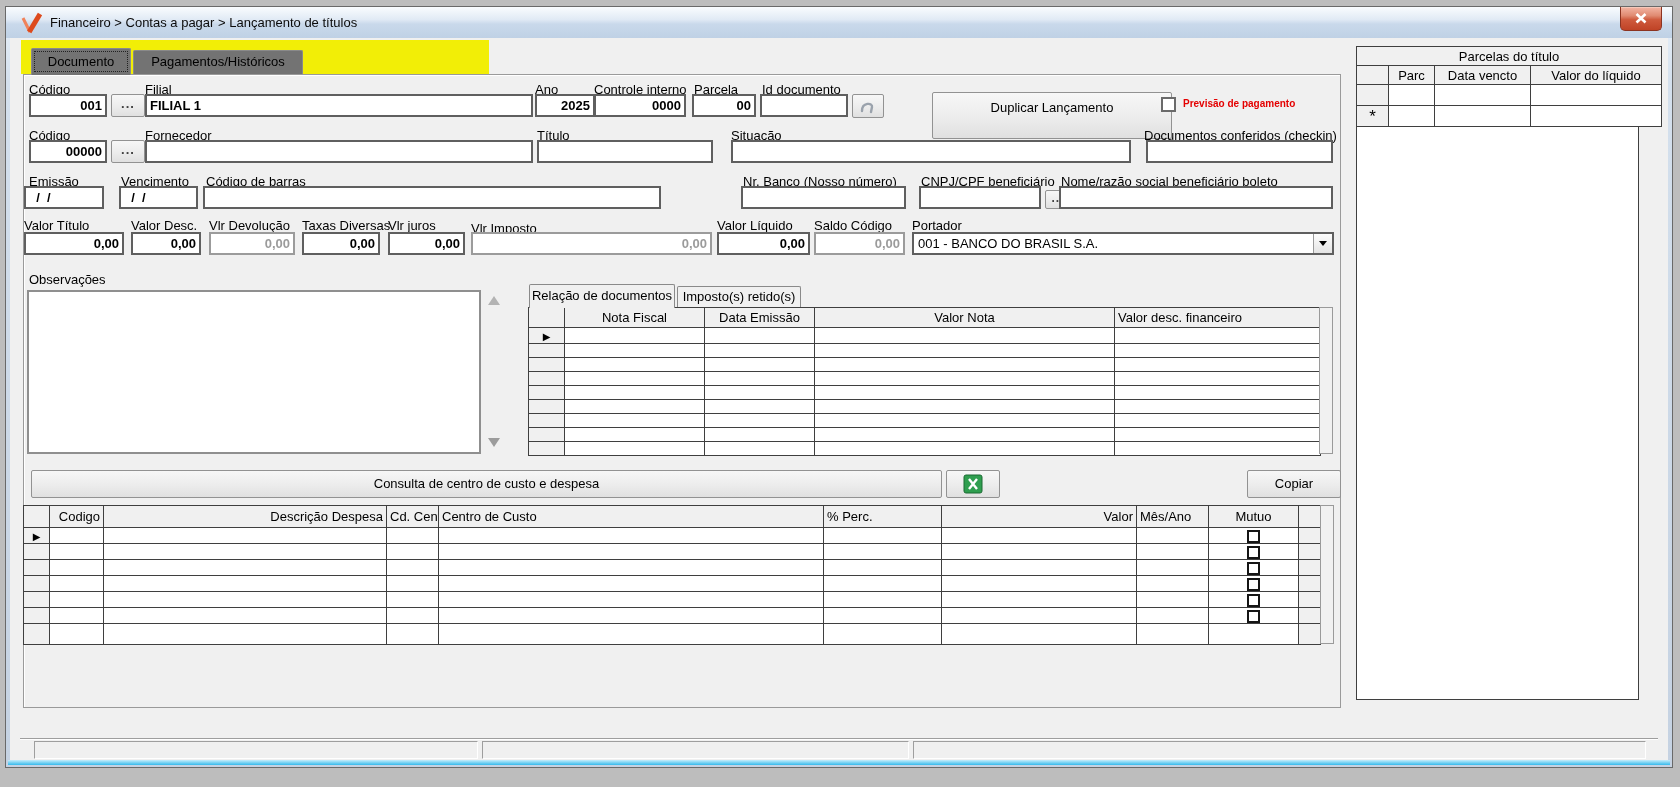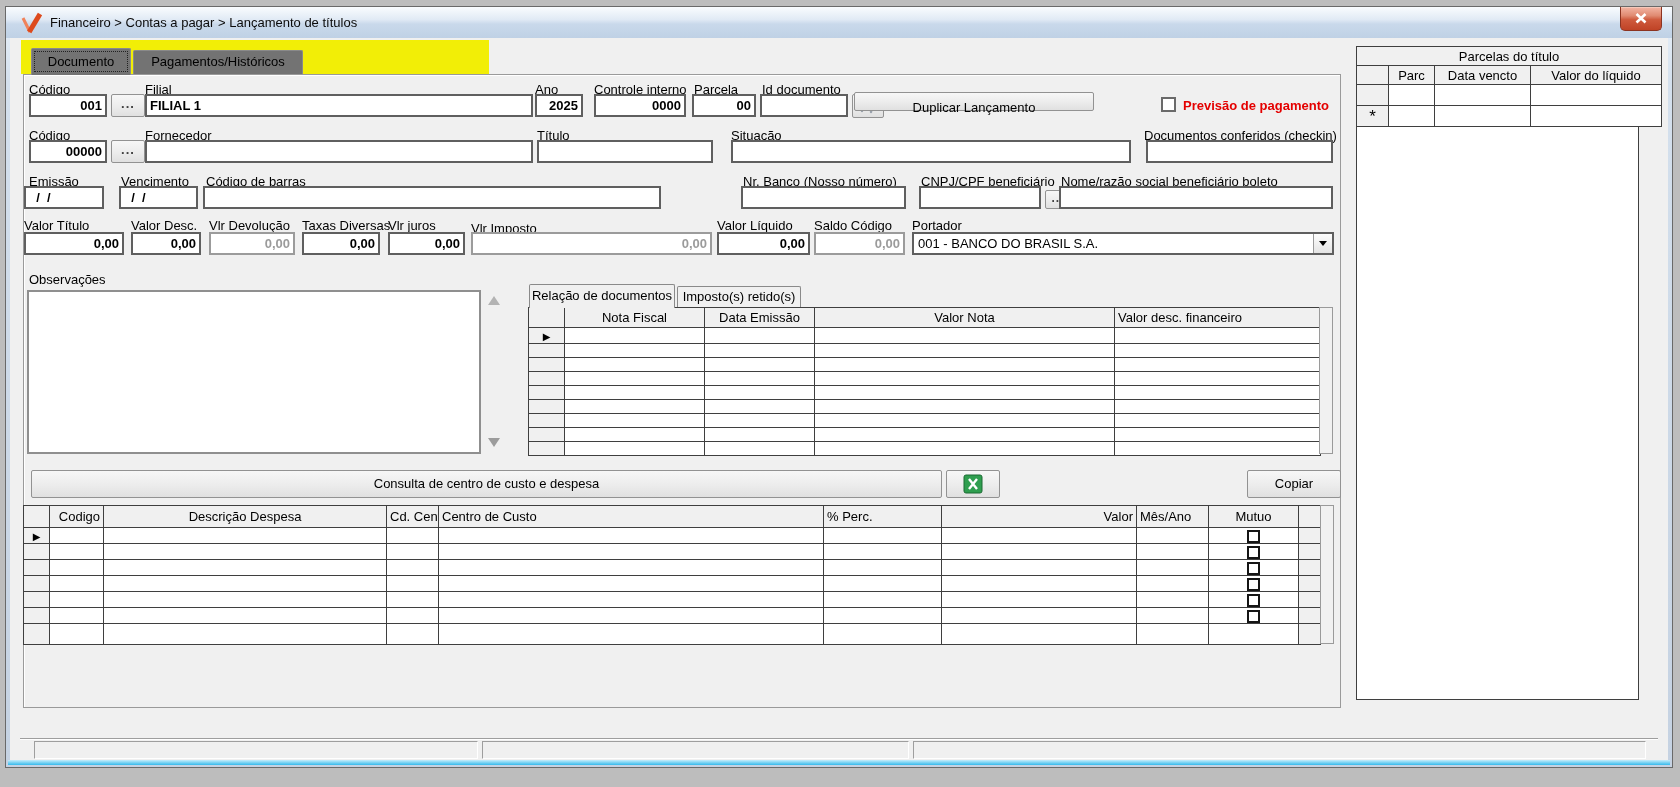--- a/index.html
+++ b/index.html
@@ -17,21 +17,21 @@
     background:linear-gradient(180deg,#f3b5a4 0%,#e08a71 38%,#cf5a3d 55%,#bf4326 100%);
     border:1px solid #8c3320; border-top:none; border-radius:0 0 5px 5px;
     box-shadow:inset 0 1px 0 #f6c9ba; text-align:center; cursor:default;}
   .client {position:absolute; left:4px; top:31px; width:1658px; height:722px; background:#f0f0f0;}
   .hl {position:absolute; left:11px; top:2px; width:468px; height:34px; background:#f2ee06;}
   .tab {position:absolute; border:1px solid #8a8a8a; border-bottom:none; border-radius:2px 2px 0 0;
     font-size:13px; color:#000; text-align:center; background:#737373;}
   .group {position:absolute; left:13px; top:36px; width:1318px; height:634px;
     border:1px solid #9a9a9a; box-shadow:inset 1px 1px 0 #ffffff; background:#f0f0f0;}
   .lbl {position:absolute; font-size:13px; color:#000; white-space:nowrap;}
-  .red {color:#e40000; font-weight:bold; font-size:13px;}
+  .red {color:#e40000; font-weight:bold; font-size:10px;}
   .inp {position:absolute; height:23px; background:#fff; border:2px solid #5f5f5f;
     font-size:13px; font-weight:bold; padding:0 3px; line-height:19px; white-space:pre; overflow:hidden;}
   .inp.num {text-align:right;}
   .inp.dis {border-color:#9b9b9b; color:#9b9b9b;}
   .btn {position:absolute; background:linear-gradient(180deg,#f7f7f7,#ececec 55%,#e0e0e0);
     border:1px solid #929292; border-radius:2px; font-size:13px; color:#000; text-align:center;}
   .btn.dis {color:#a5a5a5;}
   .dots {color:#3f3f3f; font-weight:bold; letter-spacing:1px;}
   .cb {position:absolute; width:15px; height:15px; background:#fff; border:2px solid #6a6a6a;}
   .combo {position:absolute; height:23px; background:#fff; border:2px solid #5f5f5f;}
@@ -86,33 +86,33 @@
     <div class="tab" style="left:123px;top:12px;width:170px;height:24px;line-height:22px">Pagamentos/Históricos</div>
 
     <div class="group"></div>
 
     <div class="lbl" style="left:19px;top:44px">Código</div>
     <div class="inp num" style="left:19px;top:56px;width:78px">001</div>
     <div class="btn dots" style="left:101px;top:56px;width:34px;height:23px;line-height:18px">...</div>
     <div class="lbl" style="left:135px;top:44px">Filial</div>
     <div class="inp" style="left:135px;top:56px;width:388px">FILIAL 1</div>
     <div class="lbl" style="left:525px;top:44px">Ano</div>
-    <div class="inp num" style="left:525px;top:56px;width:48px">2025</div>
+    <div class="inp num" style="left:525px;top:56px;width:60px">2025</div>
     <div class="lbl" style="left:584px;top:44px">Controle interno</div>
     <div class="inp num" style="left:584px;top:56px;width:92px">0000</div>
     <div class="lbl" style="left:684px;top:44px">Parcela</div>
     <div class="inp num" style="left:682px;top:56px;width:64px">00</div>
     <div class="lbl" style="left:752px;top:44px">Id documento</div>
     <div class="inp" style="left:750px;top:56px;width:88px"></div>
     <div class="btn" style="left:842px;top:56px;width:32px;height:24px">
       <svg width="20" height="20" viewBox="0 0 20 20" style="margin-top:1px">
         <path d="M4 15 C4 6, 15 6.5, 14 11 L13 16" stroke="#9aa2ac" stroke-width="2.4" fill="none" stroke-linecap="round"></path>
       </svg>
     </div>
-    <div class="btn" style="left:844px;top:54px;width:240px;height:19px;line-height:29px">Duplicar Lançamento</div>
+    <div class="btn" style="left:922px;top:54px;width:240px;height:47px;line-height:29px">Duplicar Lançamento</div>
     <div class="cb" style="left:1151px;top:59px"></div>
     <div class="lbl red" style="left:1173px;top:60px">Previsão de pagamento</div>
 
     <div class="lbl" style="left:19px;top:90px">Código</div>
     <div class="inp num" style="left:19px;top:102px;width:78px">00000</div>
     <div class="btn dots" style="left:101px;top:102px;width:34px;height:23px;line-height:18px">...</div>
     <div class="lbl" style="left:135px;top:90px">Fornecedor</div>
     <div class="inp" style="left:135px;top:102px;width:388px"></div>
     <div class="lbl" style="left:527px;top:90px">Título</div>
     <div class="inp" style="left:527px;top:102px;width:176px"></div>
@@ -269,21 +269,21 @@
           <col style="width:118px">
           <col style="width:195px">
           <col style="width:72px">
           <col style="width:90px">
           <col style="width:22px">
         </colgroup>
       <tbody>
           <tr style="height:22px">
         <td class="hd"></td>
         <td class="hd" style="text-align:right">Codigo</td>
-        <td class="hd" style="text-align:center">Descrição Despesa</td>
+        <td class="hd" style="text-align:right">Descrição Despesa</td>
         <td class="hd" style="text-align:right">Cd. Centro</td>
         <td class="hd" style="text-align:left">Centro de Custo</td>
         <td class="hd" style="text-align:left">% Perc.</td>
         <td class="hd" style="text-align:right">Valor</td>
         <td class="hd" style="text-align:left">Mês/Ano</td>
         <td class="hd">Mutuo</td>
         <td class="hd"></td>
       </tr>
       <tr style="height:16px">
             <td class="sel"><span class="mark">▶</span></td>

